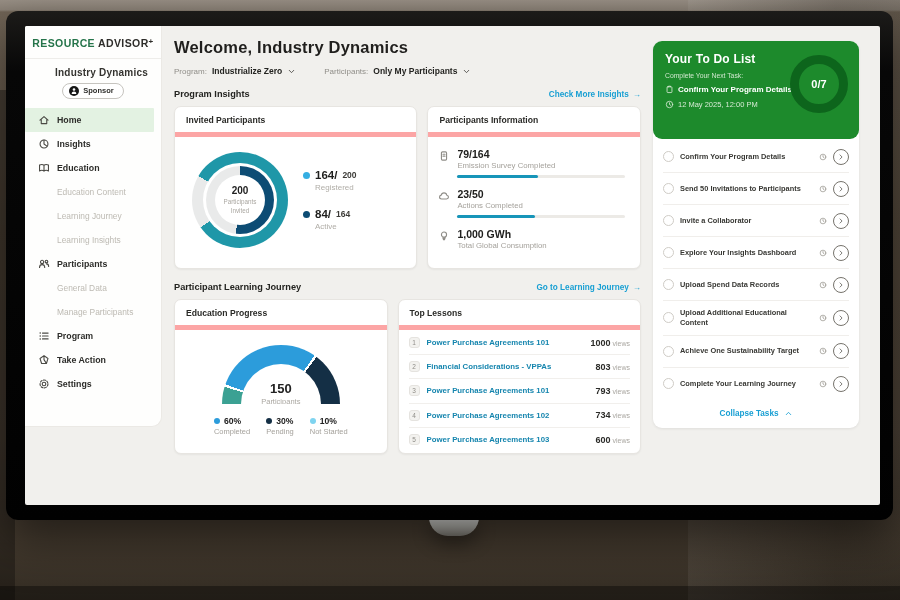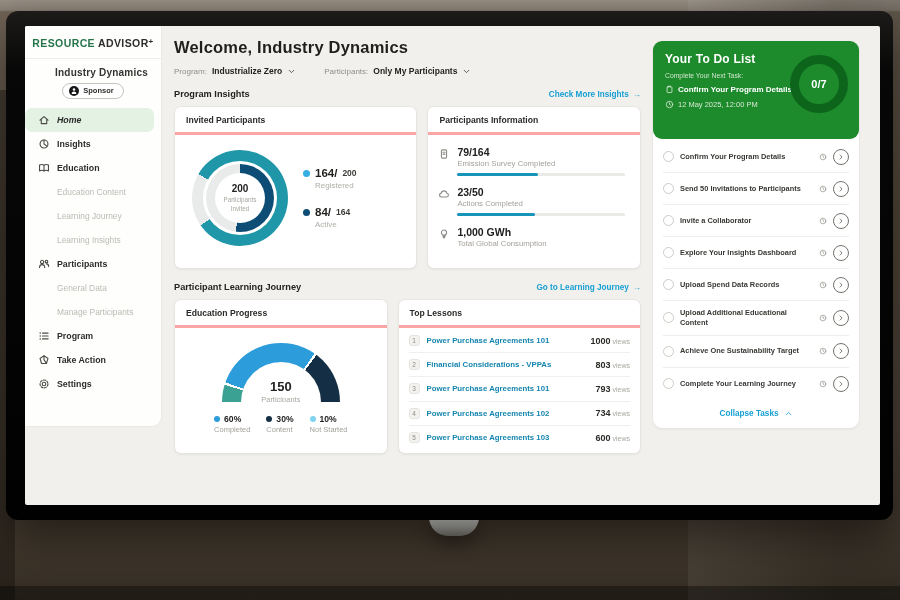--- a/index.html
+++ b/index.html
@@ -34,38 +34,38 @@
   .logo { text-align:center; font-size:10.5px; font-weight:bold; letter-spacing:0.4px; }
   .logo .g { color:#25744a; } .logo .d { color:#2e2d2a; } .logo .p { color:#2e2d2a; font-size:8px; vertical-align:top; }
   .logo-div { margin:9px 0 8px; border-top:1px solid #eeedea; }
   .org { text-align:center; font-size:10px; font-weight:bold; color:#34332f; letter-spacing:0.2px;margin-left:17px; }
   .badge { width:fit-content; margin:5px auto 9px; border:1px solid #c6c4bf; border-radius:999px;
     padding:2px 9px 2px 6px; display:flex; align-items:flex-start; gap:4px; font-size:7.5px; font-weight:bold;
     color:#2f2f2c; background:#fff; cursor:pointer; }
   .badge-dot { width:10px; height:10px; border-radius:50%; background:#161616; }
   .nav-item { display:flex; align-items:center; gap:7px; height:24px; padding:0 6px 0 13px;
     font-size:8.8px; font-weight:bold; color:#2d2d2a; cursor:pointer; }
-  .nav-item.active { background:#e3f2e2; border-radius:7px; margin-right:7px;font-style:italic; }
+  .nav-item.active { background:#e3f2e2; border-radius:1px; margin-right:7px; }
   .nav-item.sub { padding-left:32px; font-weight:normal; color:#bdbab3; font-size:8.4px; }
   .nav-item .nicon { width:12px; height:12px; color:#4b4a45; flex:none; }
 
   
   .main { position:absolute; left:138px; top:0; width:483px; height:479px; padding:12px 5px 0 11px; }
   .h1 { font-size:16.5px; font-weight:bold; color:#201f1d; letter-spacing:0.2px; }
   .filters { display:flex; gap:28px; margin-top:9px; align-items:flex-start; }
   .filter { display:flex; align-items:center; gap:5px; cursor:pointer; }
   .filter-label { font-size:8px; color:#908e89; }
   .filter-value { font-size:8.5px; font-weight:bold; color:#242421; }
   .chev { width:9px; height:9px; color:#43423e; }
   .section-head { display:flex; justify-content:space-between; align-items:center; margin-top:13px; margin-bottom:7px; }
   .section-title { font-size:9.2px; font-weight:bold; color:#242421; }
   .link { font-size:8.2px; font-weight:bold; color:#189fd3; display:flex; gap:4px; align-items:center; cursor:pointer; }
   .cards { display:flex; gap:10px; }
   .card { background:#fff; border:1px solid #e7e5e1; border-radius:7px; box-shadow:0 1px 2px rgba(0,0,0,0.05); }
-  .card-title { padding:8px 11px 7px; font-size:8.6px; font-weight:bold; color:#2a2a27; border-bottom:3px solid #fca5a5; }
+  .card-title { padding:8px 11px 7px; font-size:8.6px; font-weight:bold; color:#2a2a27; border-bottom:5px solid #fca5a5; }
 
   .card-invited { width:245px; height:163px; }
   .invited-body { display:flex; align-items:center; gap:15px; padding:15px 8px 0 17px; }
   .donut { position:relative; width:96px; height:96px; }
   .donut-outer { position:absolute; inset:0; border-radius:50%;
     background:conic-gradient(from 300deg,#1f97a8 0 82%, #e9eaea 82% 100%); }
   .donut-gapring { position:absolute; inset:11px; border-radius:50%; background:#fff; }
   .donut-inner { position:absolute; inset:14px; border-radius:50%;
     background:conic-gradient(from 0deg,#0d4c74 0 52%, #e9eaea 52% 100%); }
   .donut-hole { position:absolute; inset:23px; border-radius:50%; background:#fff;
@@ -369,21 +369,21 @@
                   <span class="gl-dot" style="background: rgb(44, 156, 219);"></span>
                   <span>60%</span>
                 </div>
                 <div class="gl-label">Completed</div>
               </div>
               <div>
                 <div class="gl-val">
                   <span class="gl-dot" style="background: rgb(20, 47, 69);"></span>
                   <span>30%</span>
                 </div>
-                <div class="gl-label">Content</div>
+                <div class="gl-label">Pending</div>
               </div>
               <div>
                 <div class="gl-val">
                   <span class="gl-dot" style="background: rgb(127, 212, 240);"></span>
                   <span>10%</span>
                 </div>
                 <div class="gl-label">Not Started</div>
               </div>
             </div>
           </div>

